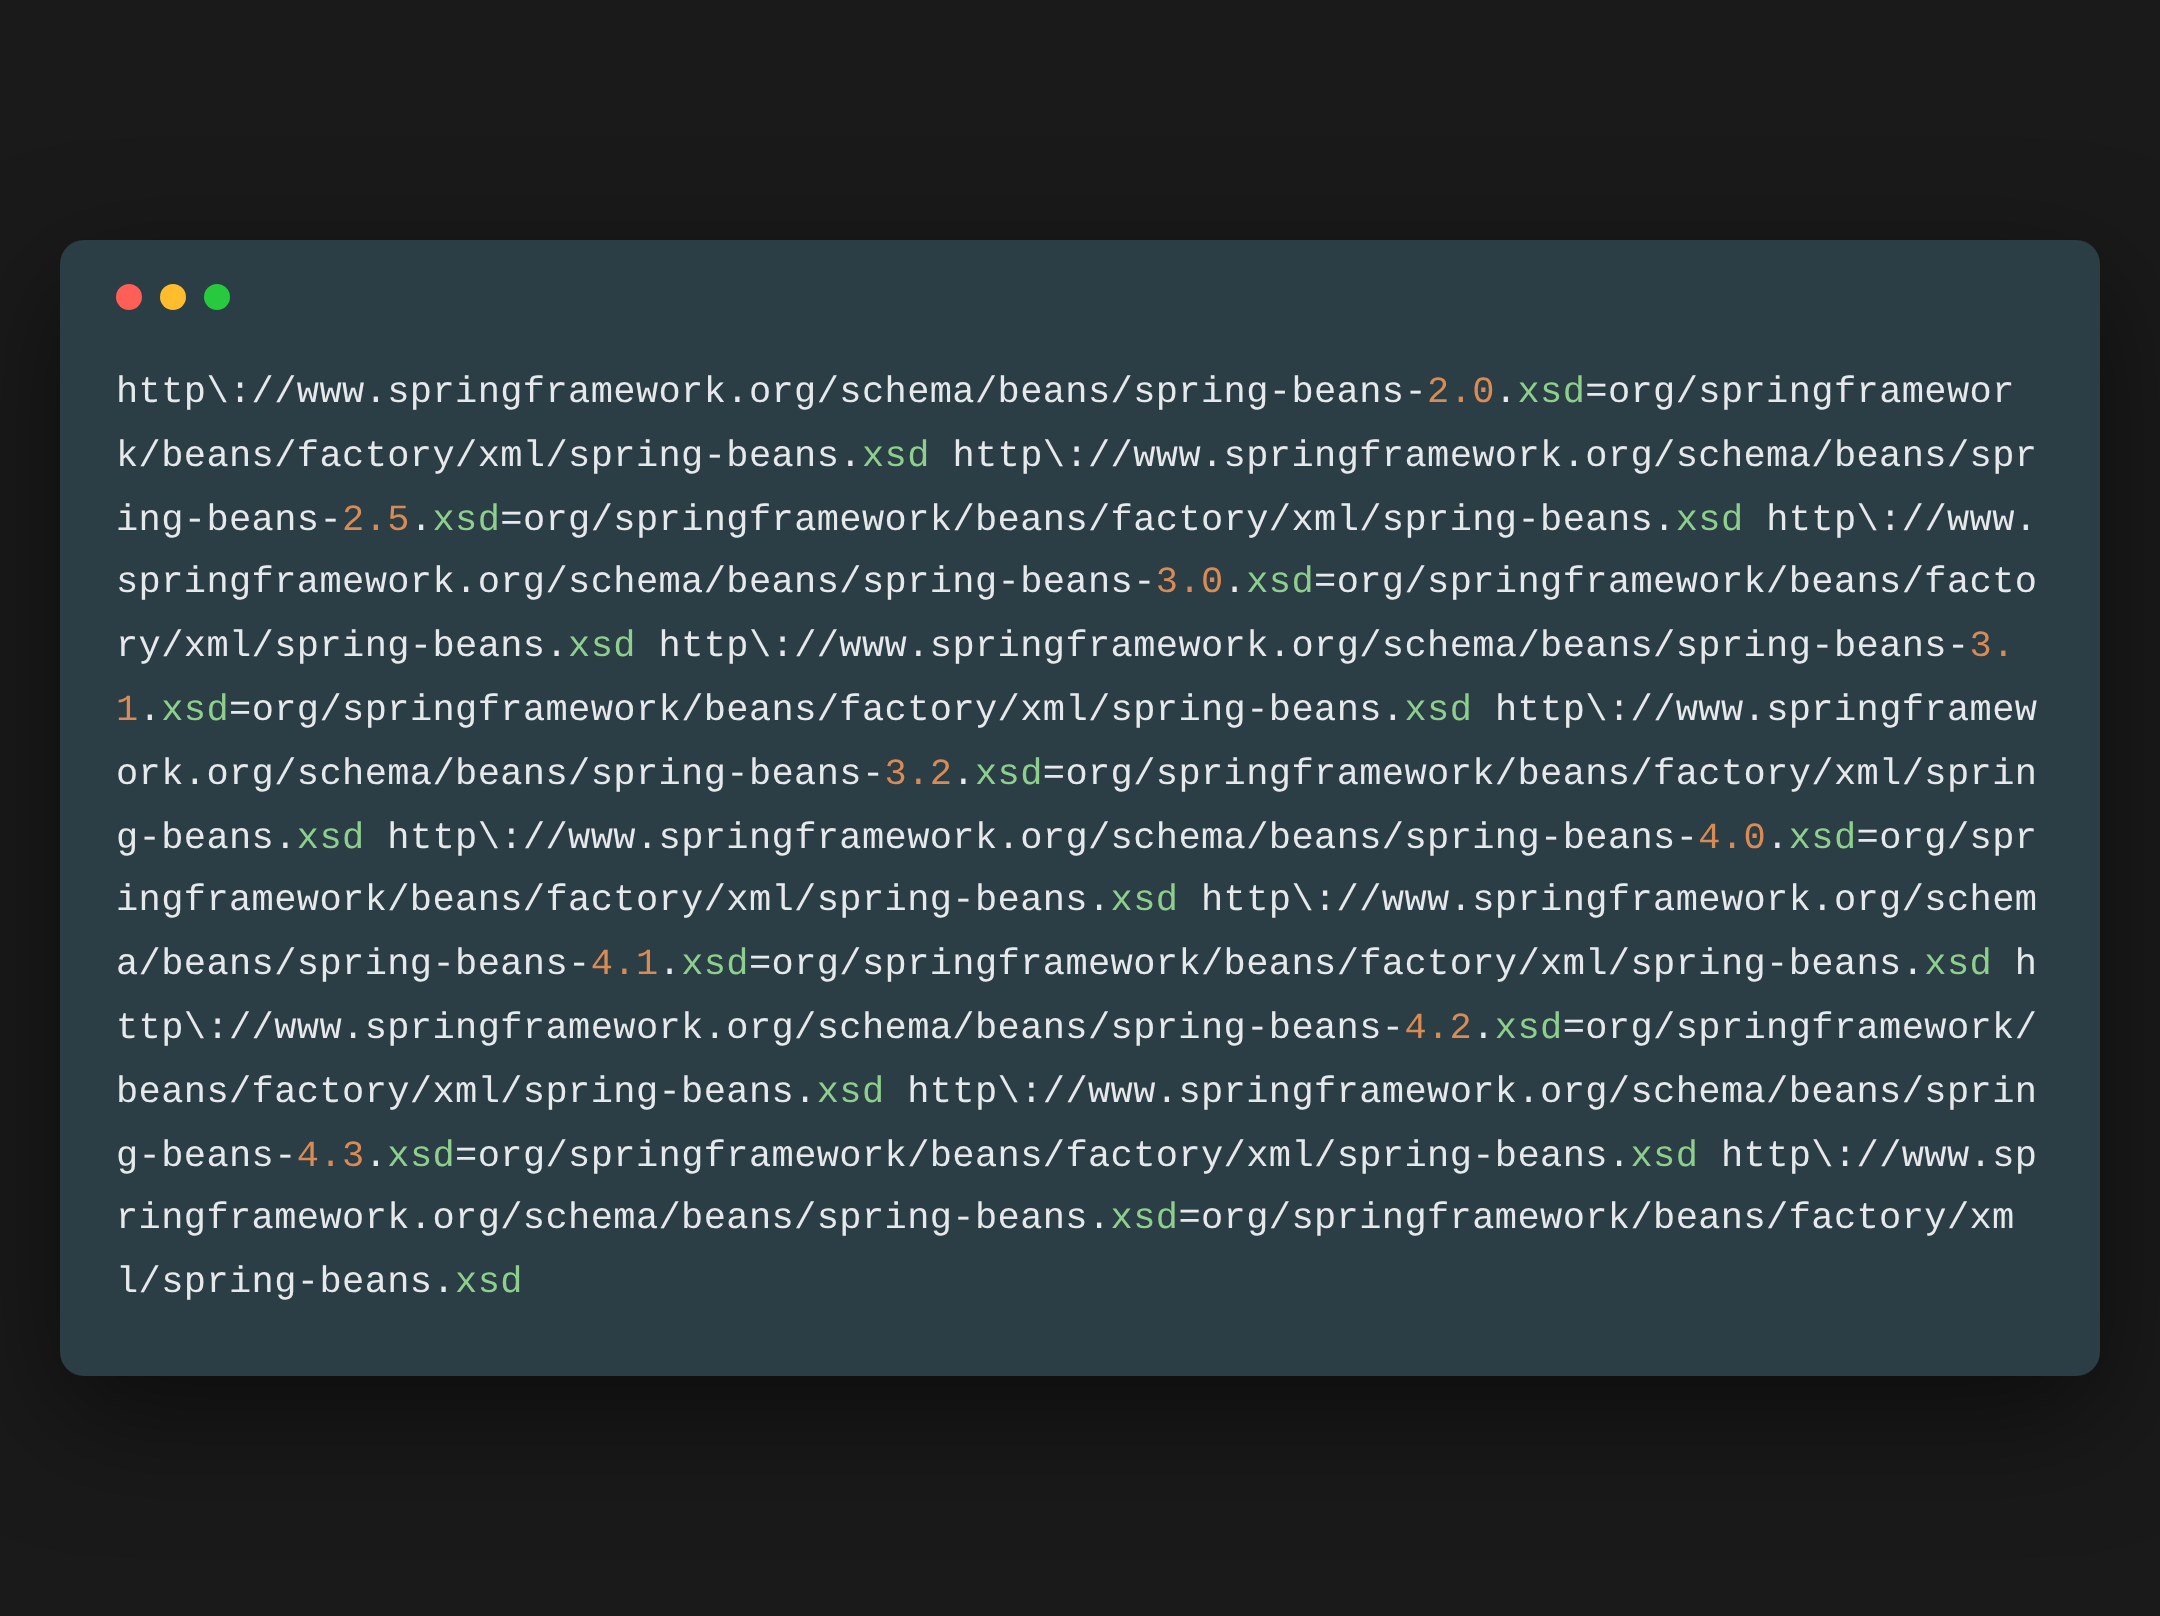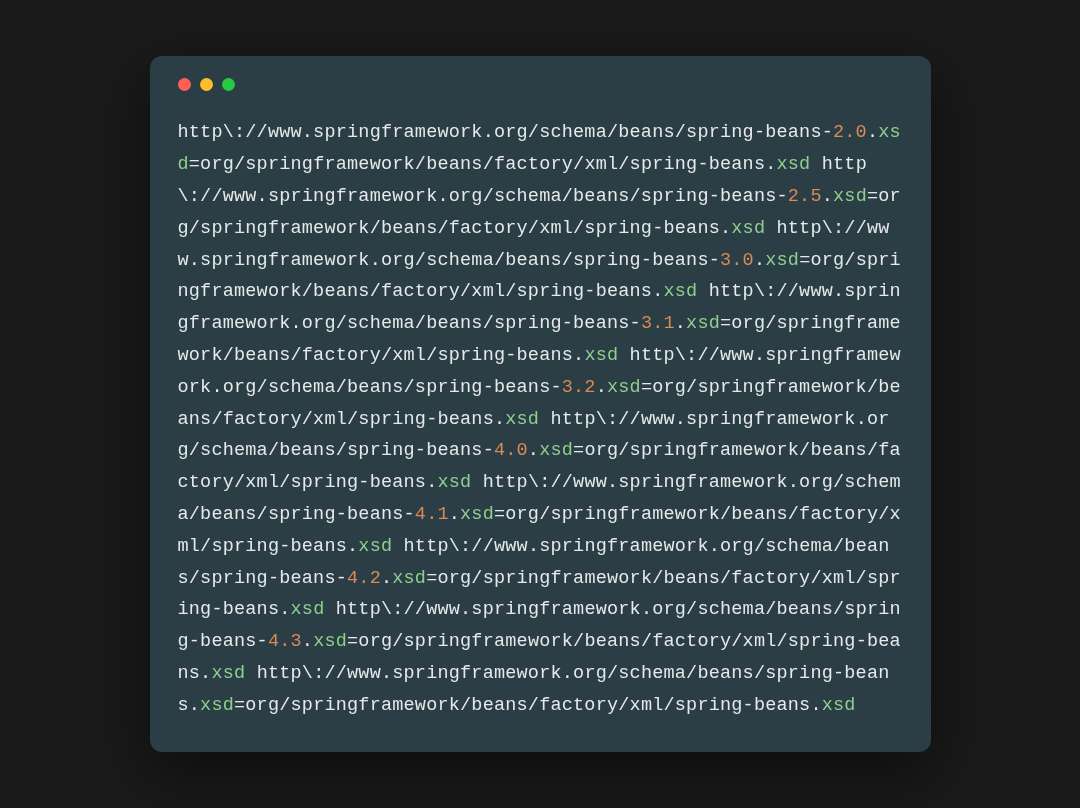--- a/index.html
+++ b/index.html
@@ -7,21 +7,21 @@
     padding: 0;
     width: 1080px;
     height: 808px;
     background: #1a1a1a;
     display: flex;
     align-items: center;
     justify-content: center;
     font-family: "SF Mono", "Menlo", "Consolas", "Courier New", monospace;
   }
   .window {
-    width: 781px;
+    width: 1020px;
     background: #2b3d45;
     border-radius: 12px;
     box-shadow: 0 20px 60px rgba(0,0,0,0.5);
     padding: 22px 28px 30px 28px;
     box-sizing: border-box;
   }
   .titlebar {
     display: flex;
     gap: 9px;
     margin-bottom: 26px;

